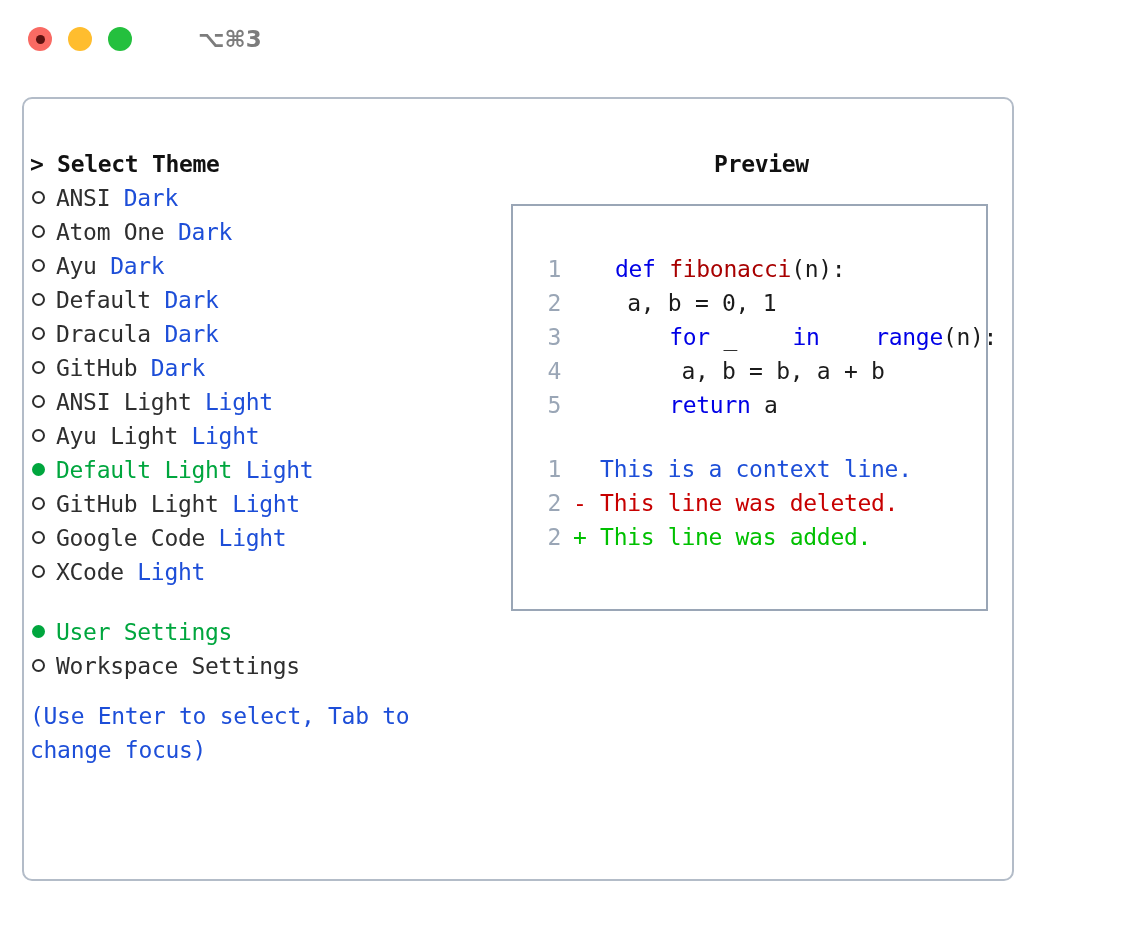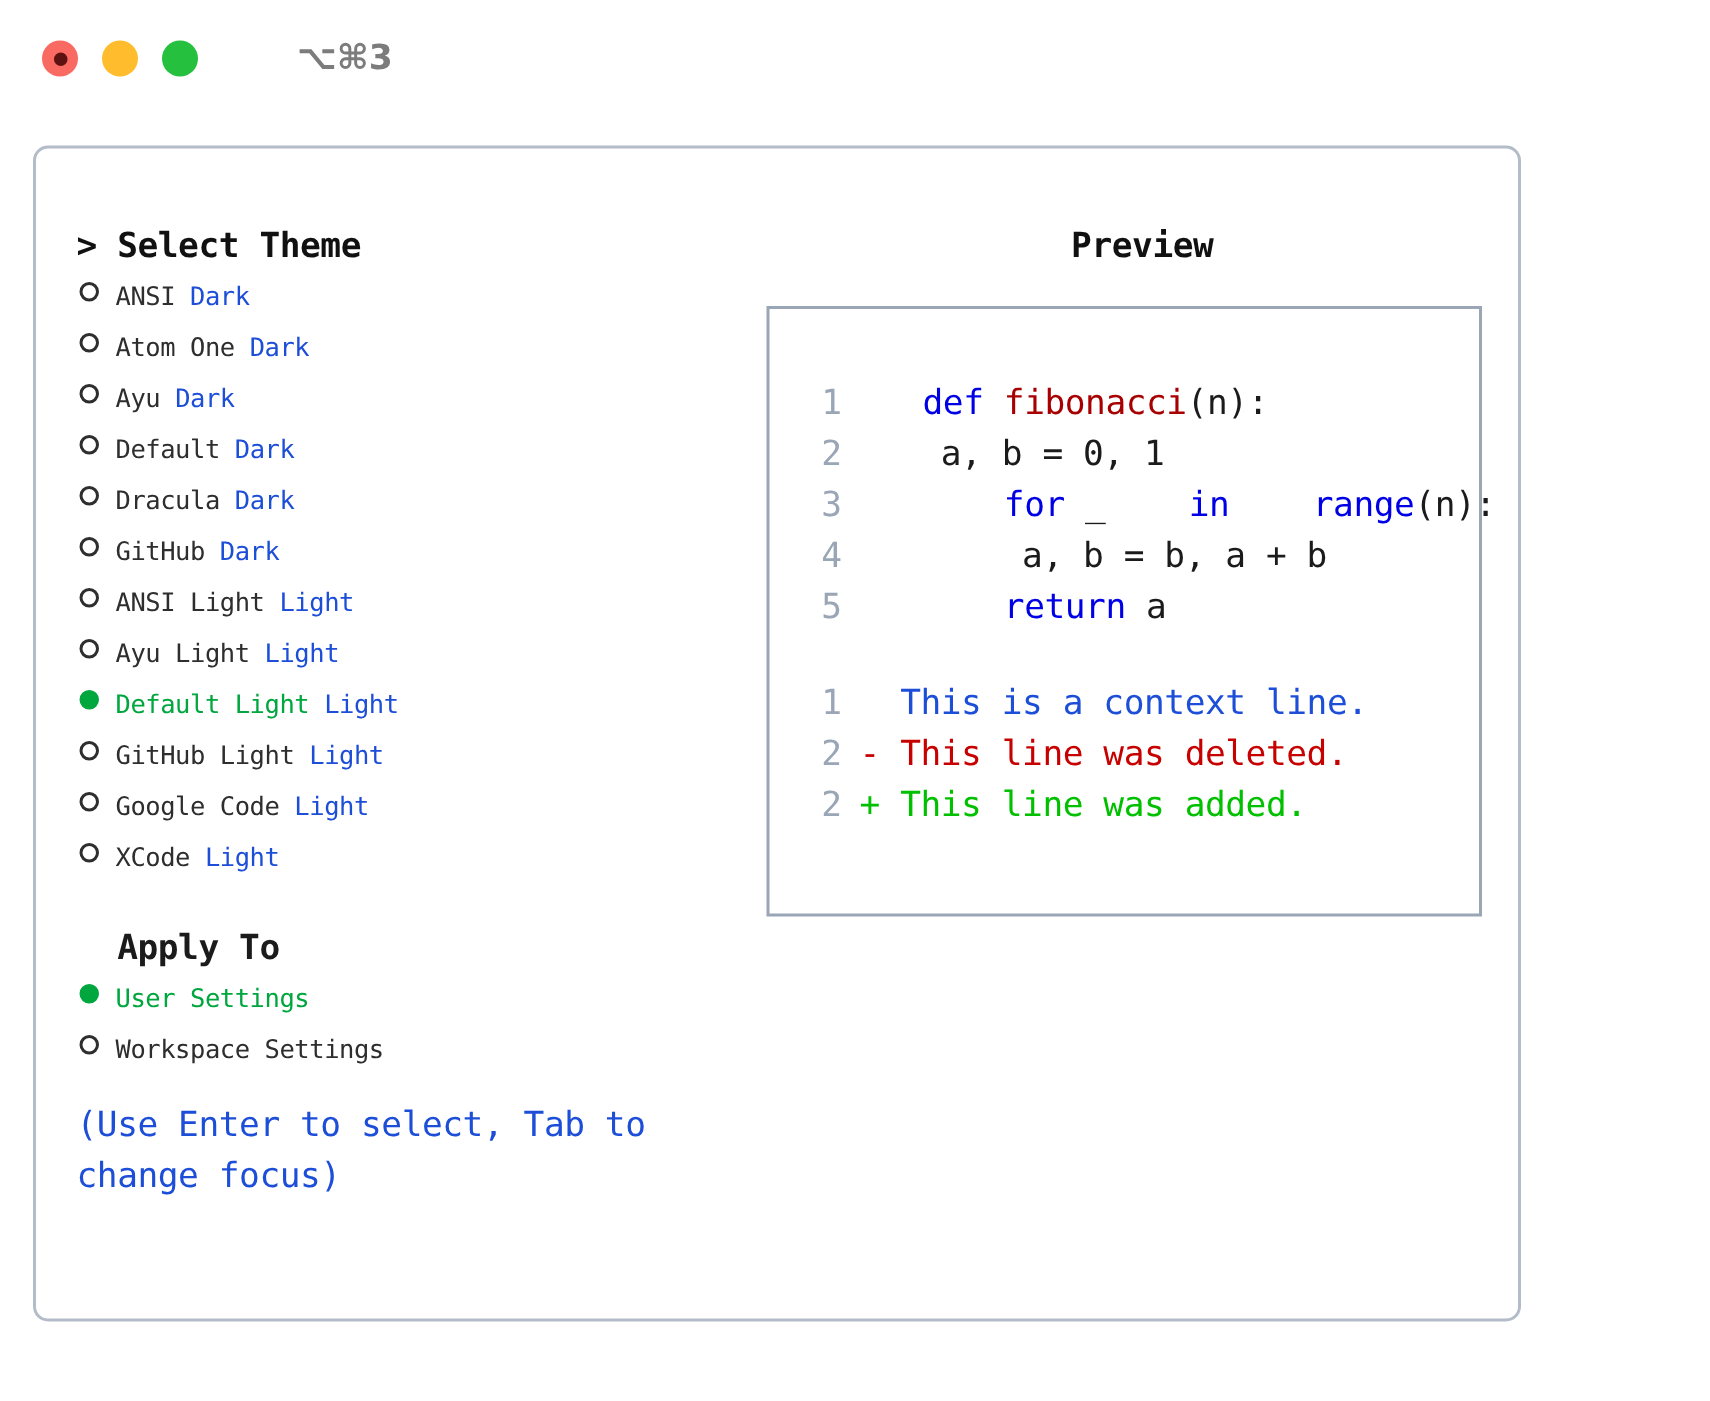--- a/index.html
+++ b/index.html
@@ -68,39 +68,39 @@
   #panel-inner {
     position: absolute;
     left: 0; top: 0;
     width: 100%; height: 100%;
     display: flex;
   }
 
   
   #left-col {
     width: 478px;
-    padding: 48px 0 0 27px;
+    padding: 48px 0 0 6px;
     flex: 0 0 auto;
   }
 
   .section-header {
     font-size: 23px;
     font-weight: bold;
     color: #111111;
     line-height: 34px;
     white-space: pre;
     letter-spacing: -0.3px;
   }
   .section-header.unfocused { color: #1b1b1b; }
 
   .option-row {
     display: flex;
     align-items: baseline;
     line-height: 34px;
-    font-size: 17px;
+    font-size: 23px;
     letter-spacing: -0.3px;
     white-space: pre;
   }
   .marker {
     width: 26px;
     flex: 0 0 auto;
     position: relative;
     color: #2e2e2e;
   }
   .marker .circ {
@@ -207,21 +207,20 @@
             <div class="option-row"><span class="marker"><span class="circ"></span></span><span class="opt-name">ANSI Light </span><span class="opt-tag">Light</span></div>
             <div class="option-row"><span class="marker"><span class="circ"></span></span><span class="opt-name">Ayu Light </span><span class="opt-tag">Light</span></div>
             <div class="option-row selected"><span class="marker"><span class="circ"></span></span><span class="opt-name">Default Light </span><span class="opt-tag">Light</span></div>
             <div class="option-row"><span class="marker"><span class="circ"></span></span><span class="opt-name">GitHub Light </span><span class="opt-tag">Light</span></div>
             <div class="option-row"><span class="marker"><span class="circ"></span></span><span class="opt-name">Google Code </span><span class="opt-tag">Light</span></div>
             <div class="option-row"><span class="marker"><span class="circ"></span></span><span class="opt-name">XCode </span><span class="opt-tag">Light</span></div>
           </div>
 
         <div class="spacer-26"></div>
 
-        <div class="section-header unfocused">  Apply To</div>
 
         <div id="apply-list">
             <div class="option-row selected"><span class="marker"><span class="circ"></span></span><span class="opt-name">User Settings</span></div>
             <div class="option-row"><span class="marker"><span class="circ"></span></span><span class="opt-name">Workspace Settings</span></div>
           </div>
 
         <div class="spacer-16"></div>
 
         <div id="hint">(Use Enter to select, Tab to change focus)</div>
       </div>

